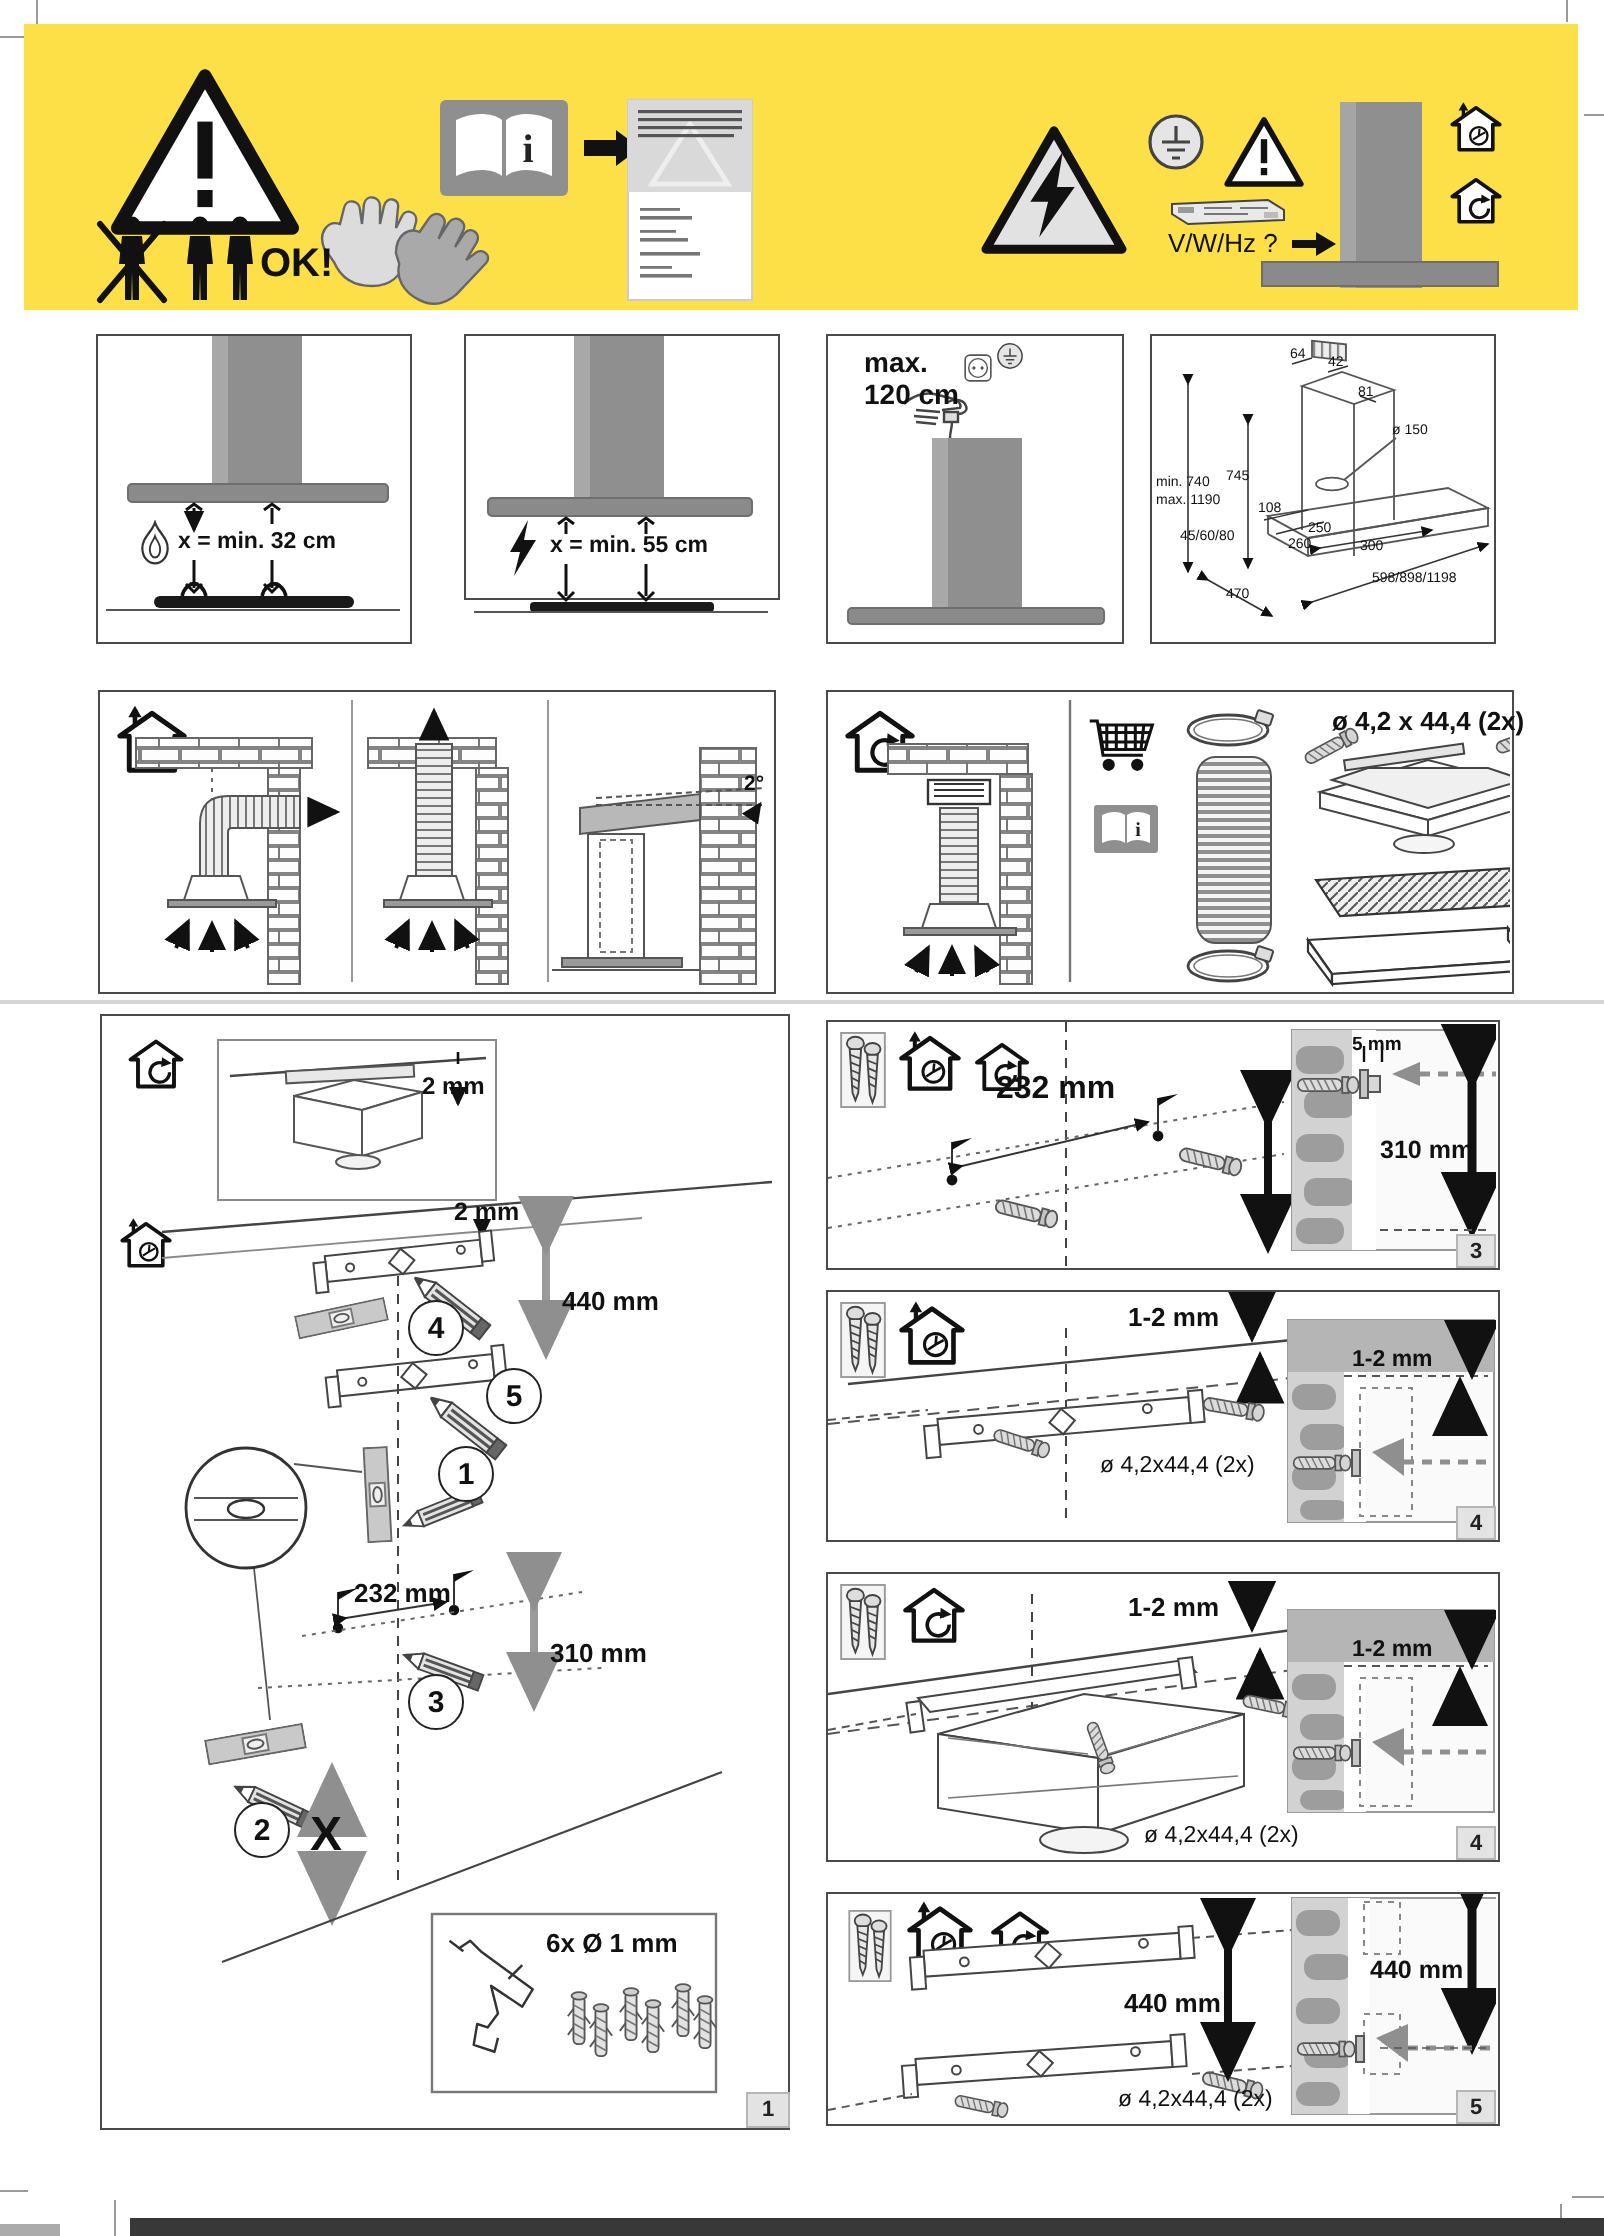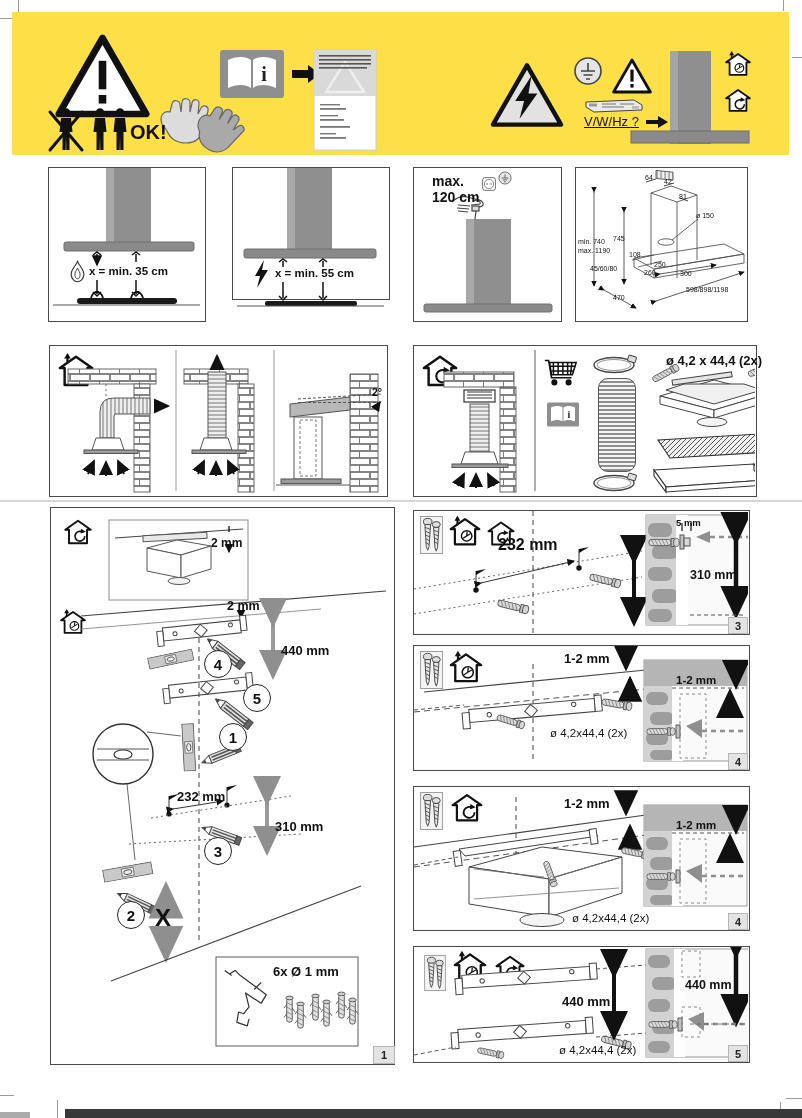--- a/index.html
+++ b/index.html
@@ -224,21 +224,21 @@
       <g>
         <rect x="658" y="39" width="41" height="93" fill="#8f8f8f"></rect>
         <rect x="658" y="39" width="8" height="93" fill="#a5a5a5"></rect>
         <rect x="619" y="119" width="118" height="12" fill="#8a8a8a" stroke="#6e6e6e"></rect>
       </g>
       <use href="#sym-house-ex" x="712" y="36" width="28" height="30"></use>
       <use href="#sym-house-re" x="712" y="72" width="28" height="30"></use>
       <polygon points="634,108 646,108 646,104 656,110 646,116 646,112 634,112" fill="#111"></polygon>
     </svg>
     <span class="lbl" style="left:118px;top:110px;font-size:20px;">OK!</span>
-    <span class="lbl" style="left:572px;top:103px;font-size:13px;font-weight:400;text-decoration:underline;">V/W/Hz ?</span>
+    <span class="lbl" style="left:572px;top:103px;font-size:13px;font-weight:400;">V/W/Hz ?</span>
   </div>
 
   <div class="panel" style="left:48px;top:167px;width:158px;height:155px;">
     <svg class="draw" width="155" height="152">
       <rect x="57" y="0" width="45" height="74" fill="#8f8f8f"></rect>
         <rect x="57" y="0" width="8" height="74" fill="#a8a8a8"></rect>
       <rect x="15" y="74" width="130" height="9" rx="2" fill="#8a8a8a" stroke="#6e6e6e"></rect>
       <line x1="48" y1="97" x2="48" y2="88" stroke="#111" stroke-width="1.5" marker-end="url(#mb)" transform="rotate(180 48 92.5)"></line>
       <line x1="48" y1="86" x2="48" y2="94" stroke="#111" stroke-width="1.5"></line>
       <path d="M44 87 L48 84 L52 87" fill="none" stroke="#111" stroke-width="1.5"></path>
@@ -248,21 +248,21 @@
       <path d="M44 124 L48 128 L52 124" fill="none" stroke="#111" stroke-width="1.5"></path>
       <line x1="87" y1="112" x2="87" y2="126" stroke="#111" stroke-width="1.5"></line>
       <path d="M83 124 L87 128 L91 124" fill="none" stroke="#111" stroke-width="1.5"></path>
 
       <rect x="28" y="130" width="100" height="6" rx="3" fill="#1a1a1a"></rect>
       <path d="M42 130 q2 -7 8 -6 M54 130 q-2 -7 -8 -6" stroke="#111" stroke-width="1.8" fill="none"></path>
       <path d="M82 130 q2 -7 8 -6 M94 130 q-2 -7 -8 -6" stroke="#111" stroke-width="1.8" fill="none"></path>
       <line x1="4" y1="137" x2="151" y2="137" stroke="#555" stroke-width="1"></line>
       <use href="#sym-flame" x="20" y="92" width="17" height="23"></use>
     </svg>
-    <span class="lbl" style="left:40px;top:98px;font-size:11.5px;">x = min. 35 cm</span>
+    <span class="lbl" style="left:40px;top:98px;font-size:11.5px;">x = min. 32 cm</span>
   </div>
 
   <div class="panel" style="left:232px;top:167px;width:158px;height:133px;">
     <svg class="draw" width="155" height="152">
       <rect x="54" y="0" width="45" height="81" fill="#8f8f8f"></rect>
         <rect x="54" y="0" width="8" height="81" fill="#a8a8a8"></rect>
       <rect x="11" y="81" width="132" height="9" rx="2" fill="#8a8a8a" stroke="#6e6e6e"></rect>
       <line x1="50" y1="93" x2="50" y2="99" stroke="#111" stroke-width="1.5"></line>
       <path d="M46 94 L50 91 L54 94" fill="none" stroke="#111" stroke-width="1.5"></path>
       <line x1="90" y1="93" x2="90" y2="99" stroke="#111" stroke-width="1.5"></line>

